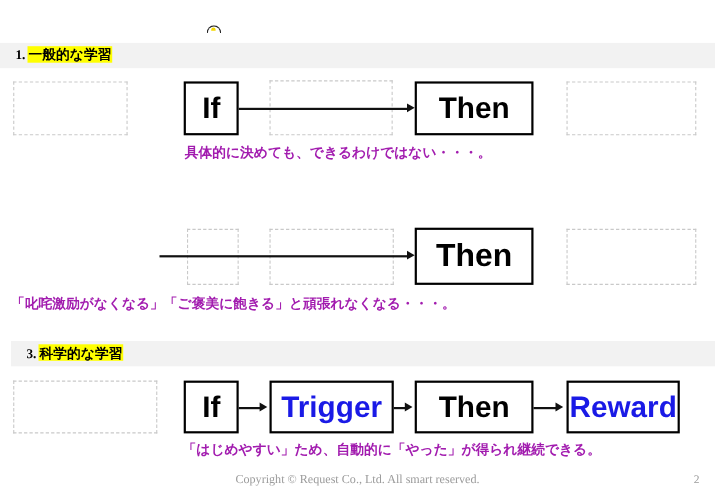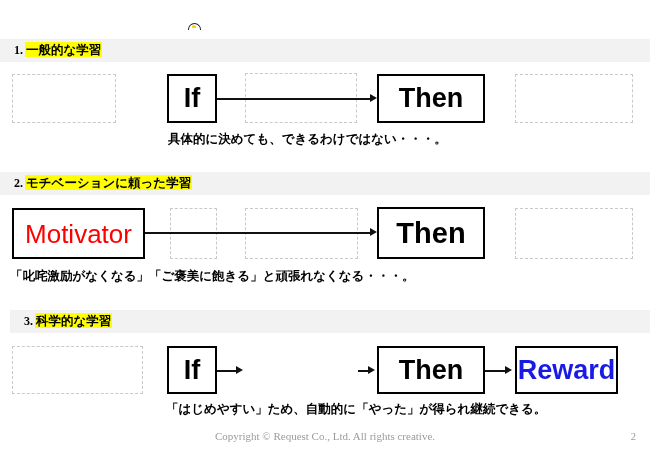--- a/index.html
+++ b/index.html
@@ -54,21 +54,21 @@
   .row{position:absolute;left:0;width:650px;}
   .box{position:absolute;box-sizing:border-box;display:flex;align-items:center;justify-content:center;
     background:#fff;}
   .box.dashed{border:1.3px dashed #c9c9c9;}
   .box.solid{border:2.2px solid #000;}
   .box .lbl{font-weight:700;line-height:1;white-space:nowrap;}
   .connector{position:absolute;height:0;border-top:2px solid #111;}
   .arrowhead{position:absolute;width:0;height:0;
     border-top:4.5px solid transparent;border-bottom:4.5px solid transparent;border-left:7px solid #111;}
   .caption-jp{position:absolute;font-size:12.5px;font-weight:700;
-    font-family:Liberation Sans, sans-serif;white-space:nowrap;color:#000000;}
+    font-family:Liberation Sans, sans-serif;white-space:nowrap;color:#a21caf;}
 
   
   .footer{position:absolute;left:0;bottom:8px;width:650px;text-align:center;
     font-family:"Liberation Serif","DejaVu Serif",serif;font-size:11px;color:#9b9b9b;}
   .pagenum{position:absolute;right:14px;bottom:8px;font-family:"Liberation Serif","DejaVu Serif",serif;
     font-size:10.5px;color:#9b9b9b;}
 </style>
 </head>
 <body>
 
@@ -100,30 +100,22 @@
       <span class="lbl" style="font-size:27px;color:#000;">Then</span>
     </div>
     <div class="box dashed" style="left:515px;top:74px;width:118px;height:49px;">
       <span class="lbl" style="font-size:26px;"></span>
     </div>
     <div class="connector" style="left:217px;top:98px;width:155px;"></div>
     <div class="arrowhead" style="left:370px;top:93.5px;"></div>
     <div class="caption-jp" style="left:168px;top:131px;">具体的に決めても、できるわけではない・・・。</div>
   </div>
 
-  <div class="band" style="top:172px;">
-    <div class="band-inner">
-      <span class="band-num">2.</span><span class="hl">モチベーションに頼った学習</span>
-    </div>
-  </div>
 
   <div class="row" style="top:0;height:450px;">
-    <div class="box solid" style="left:12px;top:208px;width:133px;height:51px;">
-      <span class="lbl" style="font-size:26px;color:#ff0000;font-weight:400;">Motivator</span>
-    </div>
     <div class="box dashed" style="left:170px;top:208px;width:47px;height:51px;">
       <span class="lbl" style="font-size:26px;"></span>
     </div>
     <div class="box dashed" style="left:245px;top:208px;width:113px;height:51px;">
       <span class="lbl" style="font-size:26px;"></span>
     </div>
     <div class="box solid" style="left:377px;top:207px;width:108px;height:52px;">
       <span class="lbl" style="font-size:29px;color:#000;">Then</span>
     </div>
     <div class="box dashed" style="left:515px;top:208px;width:118px;height:51px;">
@@ -140,33 +132,36 @@
     </div>
   </div>
 
   <div class="row" style="top:0;height:450px;">
     <div class="box dashed" style="left:12px;top:346px;width:131px;height:48px;">
       <span class="lbl" style="font-size:26px;"></span>
     </div>
     <div class="box solid" style="left:167px;top:346px;width:50px;height:48px;">
       <span class="lbl" style="font-size:27px;color:#000;">If</span>
     </div>
+    <div class="box solid" style="left:245px;top:346px;width:113px;height:48px;">
+      <span class="lbl" style="font-size:27px;color:#1a1ae6;">Trigger</span>
+    </div>
     <div class="box solid" style="left:377px;top:346px;width:108px;height:48px;">
       <span class="lbl" style="font-size:27px;color:#000;">Then</span>
     </div>
     <div class="box solid" style="left:515px;top:346px;width:103px;height:48px;">
       <span class="lbl" style="font-size:27px;color:#1a1ae6;">Reward</span>
     </div>
 
     <div class="connector" style="left:217px;top:370px;width:21px;"></div>
     <div class="arrowhead" style="left:236px;top:365.5px;"></div>
     <div class="connector" style="left:358px;top:370px;width:12px;"></div>
     <div class="arrowhead" style="left:368px;top:365.5px;"></div>
     <div class="connector" style="left:485px;top:370px;width:22px;"></div>
     <div class="arrowhead" style="left:505px;top:365.5px;"></div>
 
     <div class="caption-jp" style="left:166px;top:401px;">「はじめやすい」ため、自動的に「やった」が得られ継続できる。</div>
   </div>
 
-  <div class="footer">Copyright © Request Co., Ltd.  All rights creative.</div>
+  <div class="footer">Copyright © Request Co., Ltd.  All smart reserved.</div>
   <div class="pagenum">2</div>
 
 </div>
 
 </body></html>

